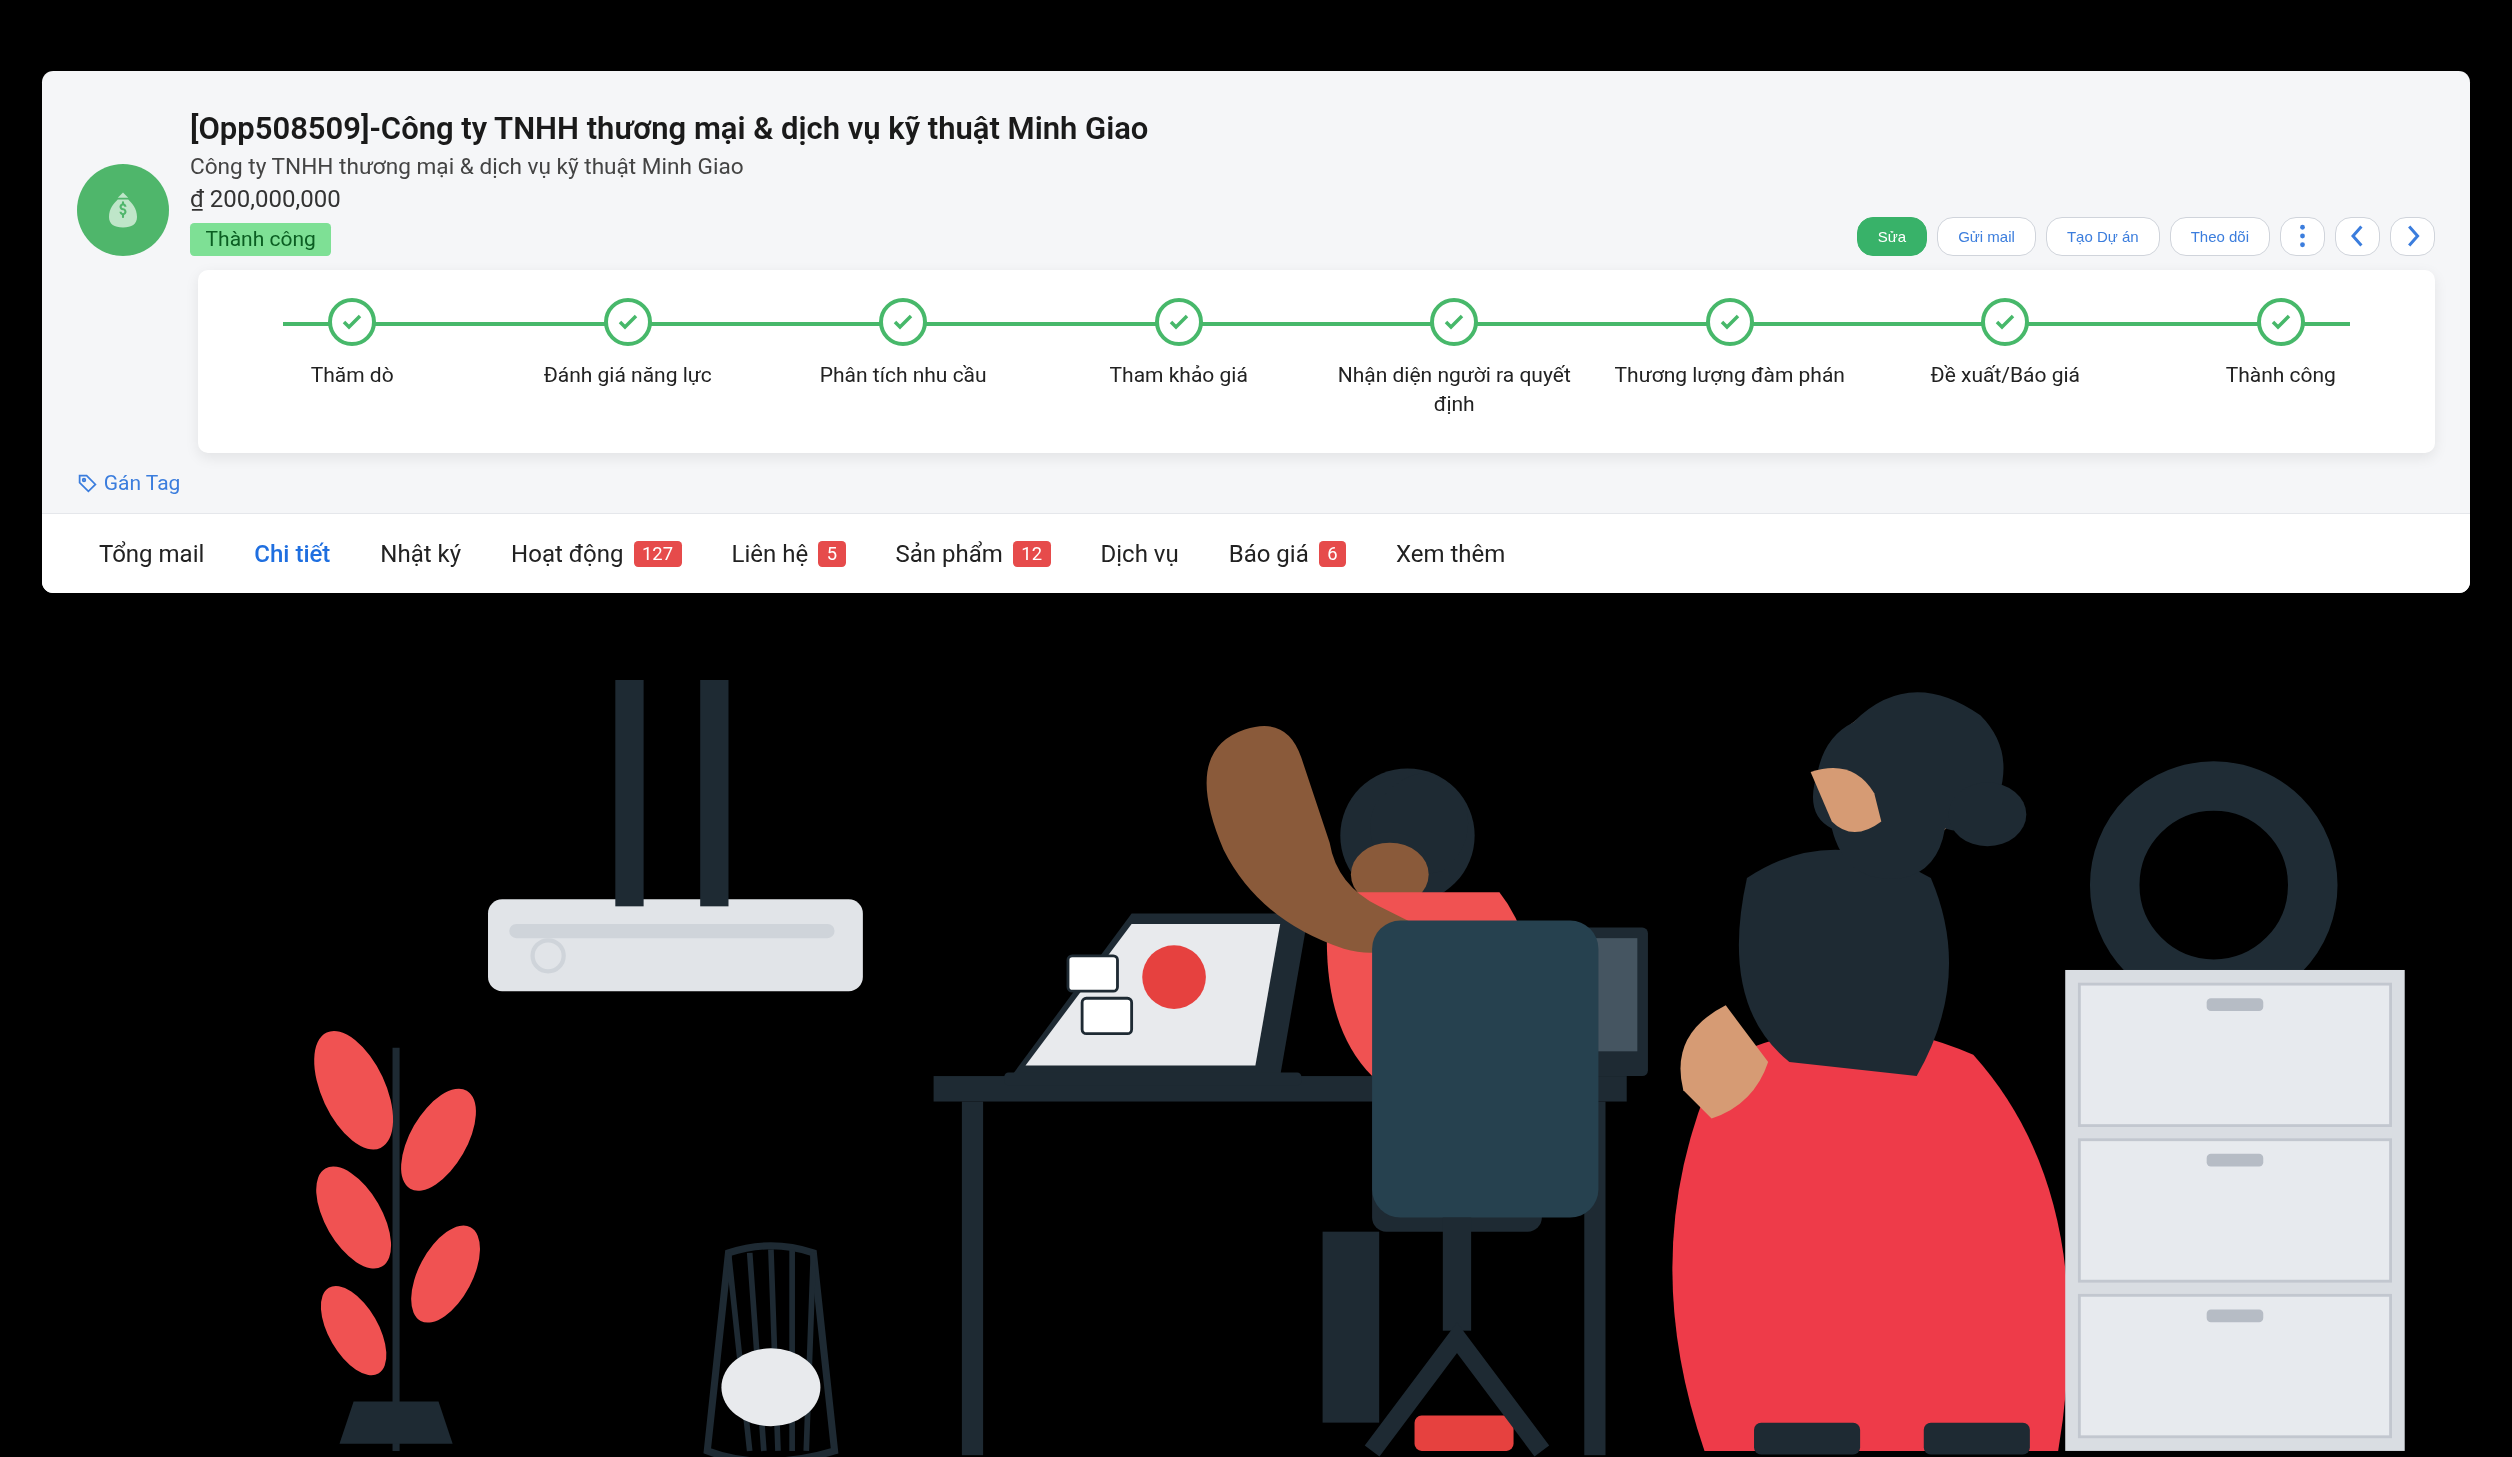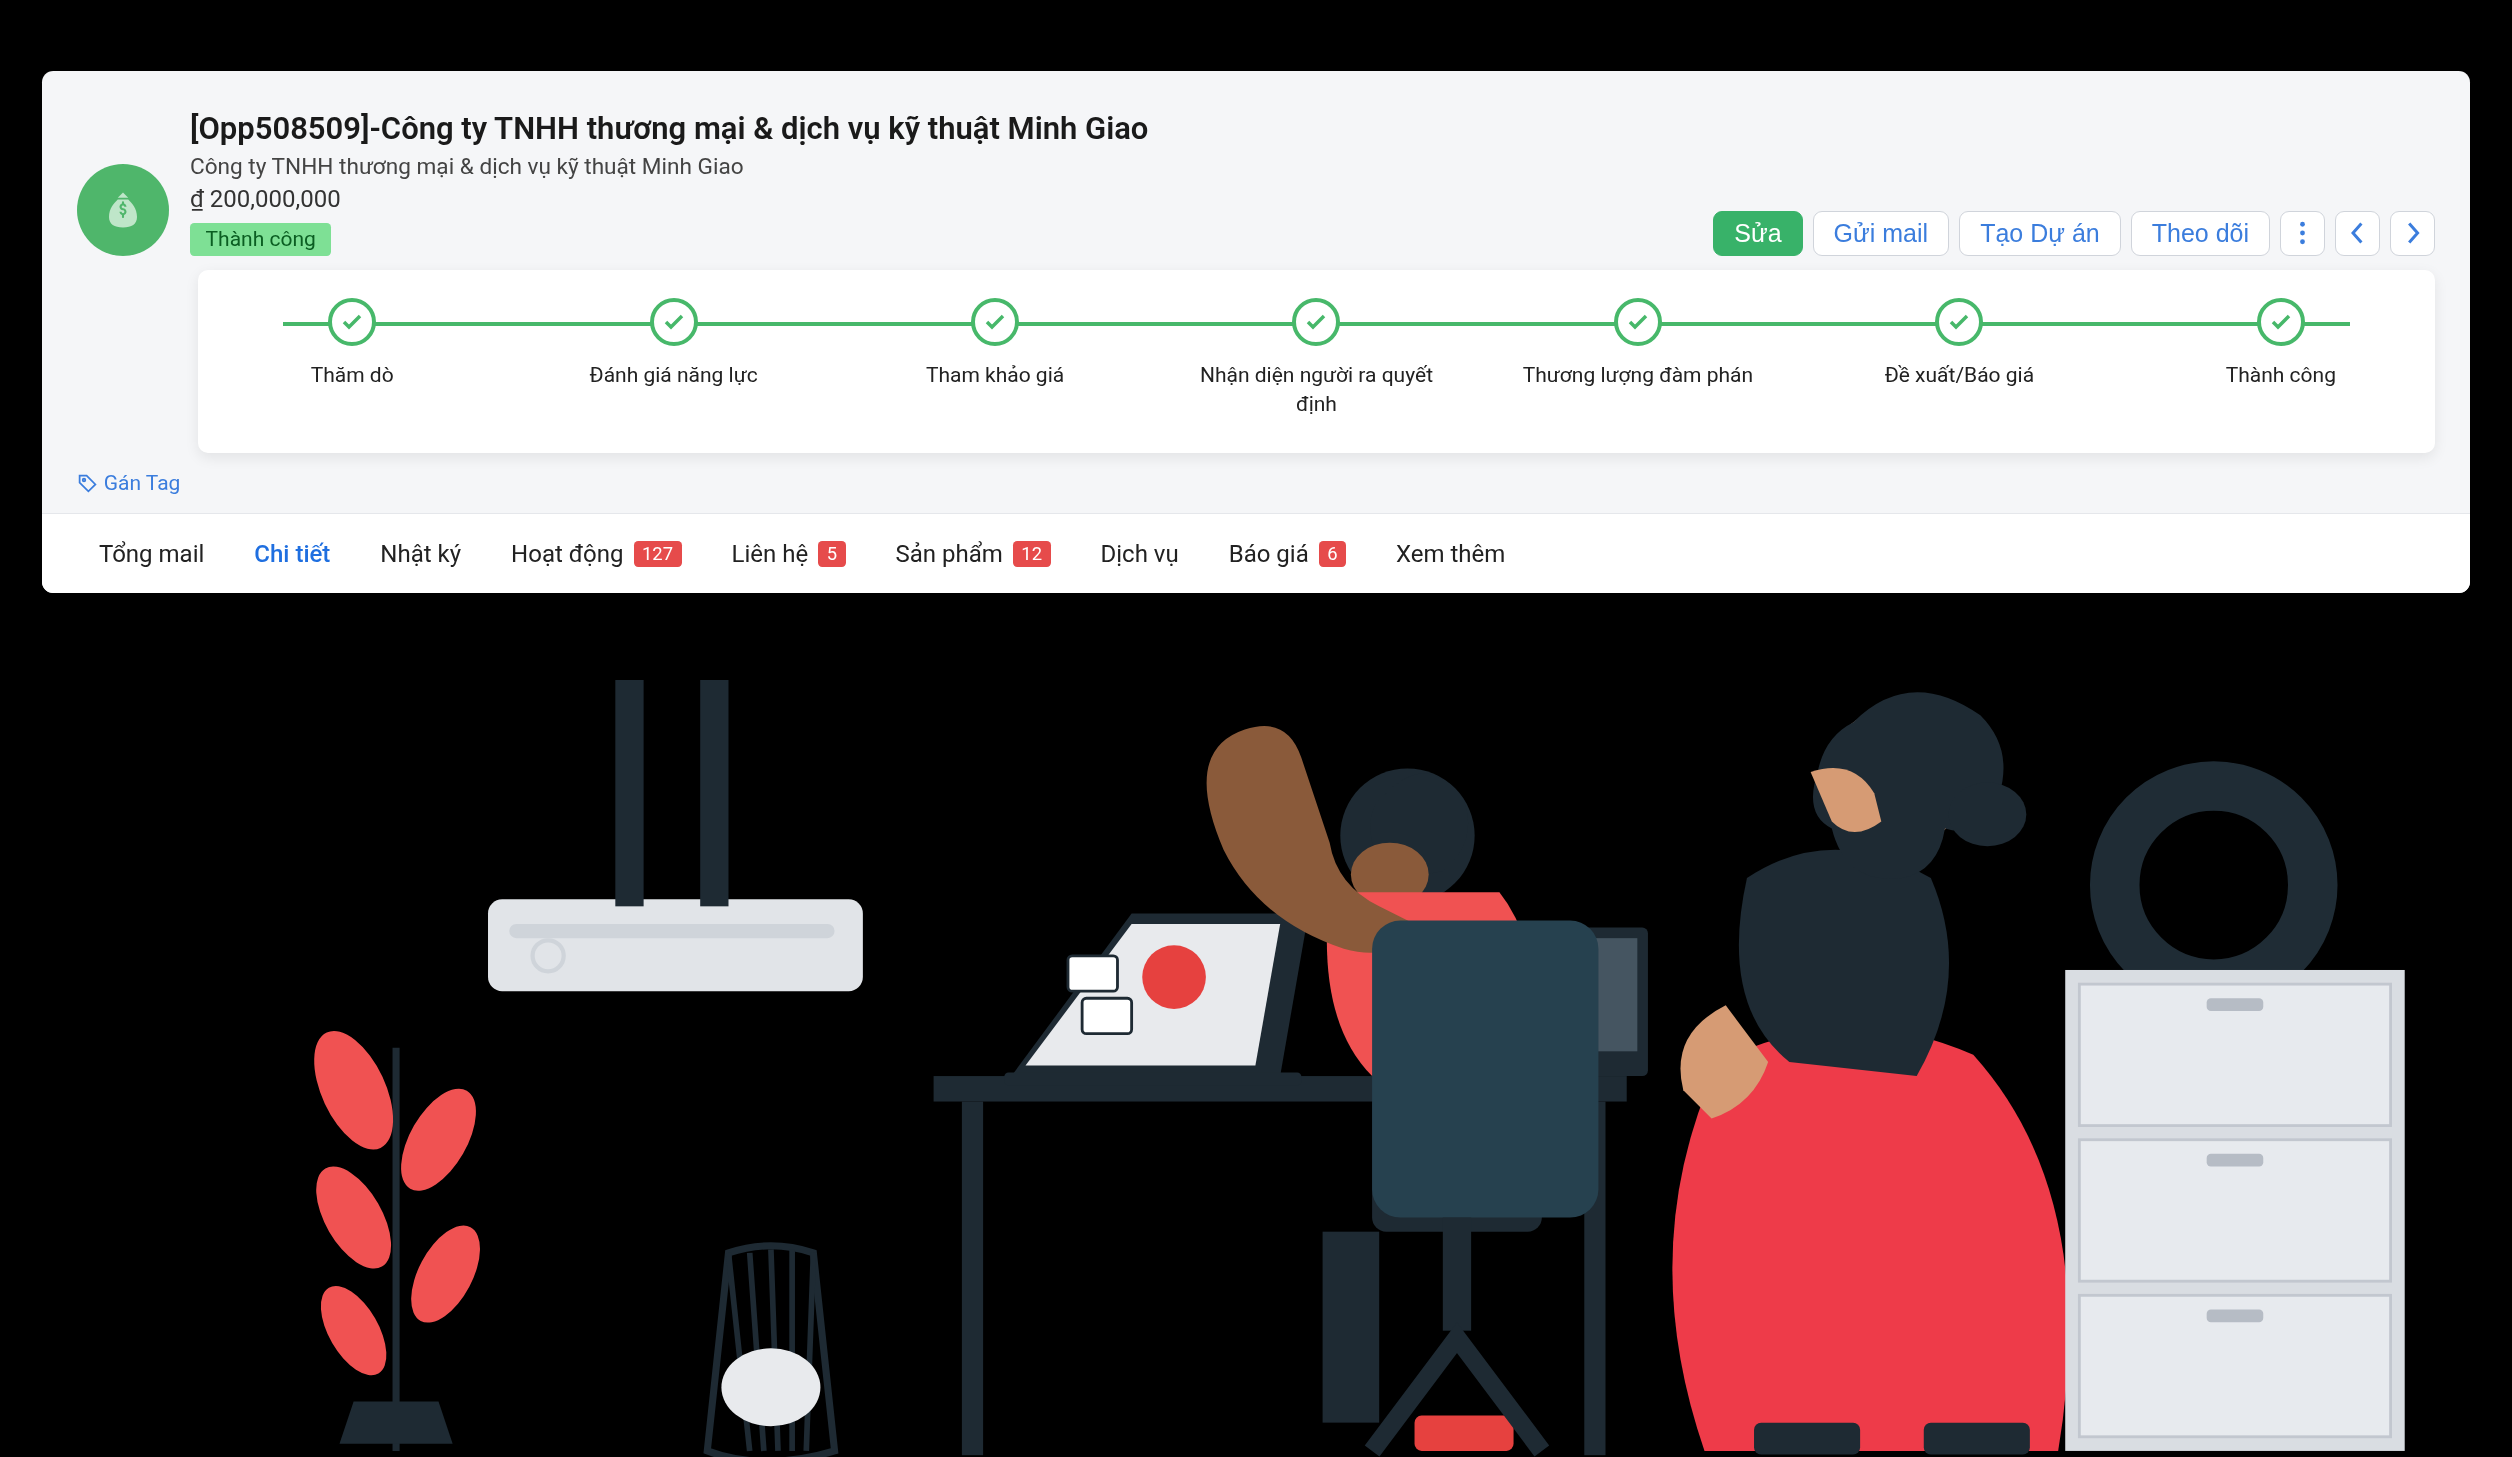--- a/index.html
+++ b/index.html
@@ -46,26 +46,26 @@
     background: #7ee095;
     color: #0b5e22;
     font-size: 21px;
     padding: 4.2px 15.6px;
     border-radius: 4.2px;
     width: fit-content;
     margin-top: 4.2px;
   }
   .action-buttons { display: flex; gap: 10px; align-items: center; flex-shrink: 0; padding-top: 4.2px; }
   .btn {
-    height: 45px;
+    height: 39px;
     padding: 0 20px;
     border: 1.4px solid #d0d4db;
     background: #fff;
-    border-radius: 9px;
-    font-size: 25px;
+    border-radius: 16px;
+    font-size: 15px;
     color: #3b7ddd;
     cursor: pointer;
     display: flex;
     align-items: center;
     justify-content: center;
   }
   .btn-primary { background: #38b269; color: #fff; border-color: #38b269; }
   .btn-icon { width: 45px; padding: 0; color: #3b7ddd; }
   .progress-card {
     margin: 7px 35px 14px 156px;
@@ -210,20 +210,28 @@
             </svg>
           </div>
         <div class="step-label">Đánh giá năng lực</div>
       </div>
       <div class="step">
         <div class="step-circle">
             <svg viewBox="0 0 24 24" fill="none" stroke-width="3.5">
               <path d="M4 12l5 5L20 6"></path>
             </svg>
           </div>
+        <div class="step-label">Phân tích nhu cầu</div>
+      </div>
+      <div class="step">
+        <div class="step-circle">
+            <svg viewBox="0 0 24 24" fill="none" stroke-width="3.5">
+              <path d="M4 12l5 5L20 6"></path>
+            </svg>
+          </div>
         <div class="step-label">Tham khảo giá</div>
       </div>
       <div class="step">
         <div class="step-circle">
             <svg viewBox="0 0 24 24" fill="none" stroke-width="3.5">
               <path d="M4 12l5 5L20 6"></path>
             </svg>
           </div>
         <div class="step-label">Nhận diện người ra quyết định</div>
       </div>

